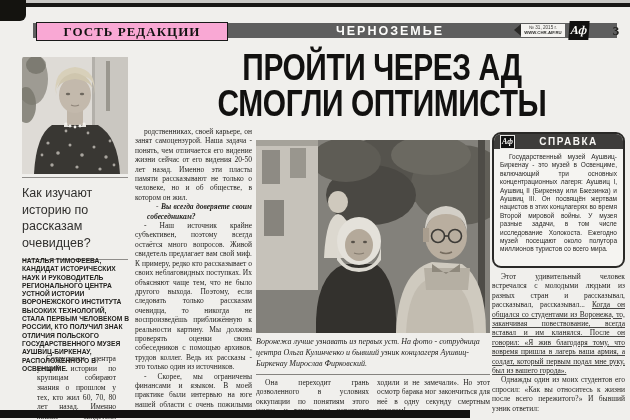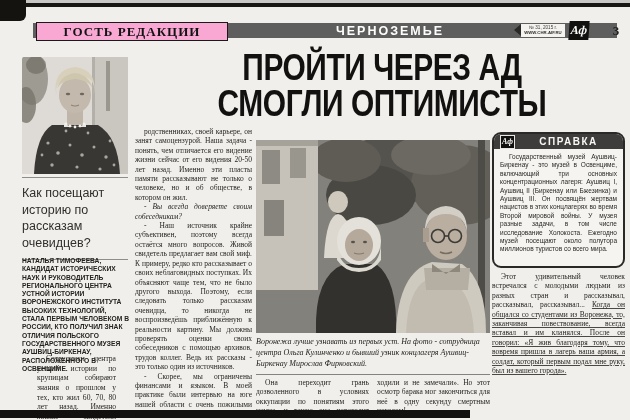--- a/index.html
+++ b/index.html
@@ -44,21 +44,21 @@
   .rail-q{left:22px;top:177px;width:106px;border-top:1px solid #8f8d8a;border-bottom:1px solid #8f8d8a;
     padding:7px 0 8px 0;font-family:"Liberation Sans",sans-serif;font-size:12.5px;line-height:1.32;color:#302f2d;}
   .rail-lead{left:22px;top:257px;width:109px;font-family:"Liberation Sans",sans-serif;font-weight:bold;
     font-size:6.7px;line-height:1.24;color:#23221f;text-align:left;}
   .rail-intro{left:22px;top:339px;width:109px;font-size:7.6px;line-height:1.27;text-align:justify;color:#262522;}
   .rail-intro p{margin:15px;text-indent:9px;}
 
   
   .col{font-size:7.5px;line-height:9.4px;text-align:justify;color:#262522;}
   .col p{margin:0;text-indent:9px;}
-  .col p.q{font-weight:normal;font-style:italic;text-indent:9px;}
+  .col p.q{font-weight:bold;font-style:italic;text-indent:9px;margin-left:12px;}
   .col1{left:135px;top:127px;width:117px;height:283px;overflow:hidden;}
   .photo-main{left:256px;top:140px;width:234px;height:193px;overflow:hidden;background:#8a8883;}
   .caption{left:256px;top:336px;width:234px;font-style:italic;font-size:8px;line-height:11px;color:#232220;}
   .undercols{left:256px;top:374px;width:234px;height:44px;overflow:hidden;border-top:1px solid #85837f;
     display:flex;gap:8px;padding-top:3px;box-sizing:border-box;}
   .undercols .col{width:113px;height:100%;}
 
   
   .sidebar{left:492px;top:132px;width:133px;height:136px;box-sizing:border-box;
     border:2px solid #2a2927;border-radius:9px;background:#f5f4f1;overflow:hidden;z-index:8;}
@@ -143,21 +143,21 @@
 
     <path d="M34 40 Q30 12 53 10 Q76 12 72 40 Q74 22 63 20 Q53 18 43 22 Q32 26 34 40 Z" fill="#d8d0ba"></path>
     <path d="M34 38 Q36 18 53 16 Q70 18 72 38 Q72 24 53 22 Q34 24 34 38 Z" fill="#cfc6ae"></path>
 
     <ellipse cx="46" cy="37" rx="2.2" ry="1.3" fill="#6d675e"></ellipse>
     <ellipse cx="60" cy="37" rx="2.2" ry="1.3" fill="#6d675e"></ellipse>
     <path d="M49 48 Q53 50 57 48" stroke="#8d8378" stroke-width="1.2" fill="none"></path>
   </svg>
 </div>
 
-<div class="abs rail-q">Как посещают историю по рассказам очевидцев?</div>
+<div class="abs rail-q">Как изучают историю по рассказам очевидцев?</div>
 <div class="abs rail-lead">НАТАЛЬЯ ТИМОФЕЕВА, КАНДИДАТ ИСТОРИЧЕСКИХ НАУК И РУКОВОДИТЕЛЬ РЕГИОНАЛЬНОГО ЦЕНТРА УСТНОЙ ИСТОРИИ ВОРОНЕЖСКОГО ИНСТИТУТА ВЫСОКИХ ТЕХНОЛОГИЙ, СТАЛА ПЕРВЫМ ЧЕЛОВЕКОМ В РОССИИ, КТО ПОЛУЧИЛ ЗНАК ОТЛИЧИЯ ПОЛЬСКОГО ГОСУДАРСТВЕННОГО МУЗЕЯ АУШВИЦ-БИРКЕНАУ, РАСПОЛОЖЕННОГО В ОСВЕНЦИМЕ.</div>
 <div class="abs rail-intro">
   <p>Сотрудники центра устной истории по крупицам собирают знания о прошлом у тех, кто жил 60, 70, 80 лет назад. Именно живые свидетели исторических событий и есть для них главный источник информации.</p>
 </div>
 
 <div class="abs col col1">
   <p>родственниках, своей карьере, он занят самоцензурой. Наша задача - понять, чем отличается его видение жизни сейчас от его видения 20-50 лет назад. Именно эти пласты памяти рассказывают не только о человеке, но и об обществе, в котором он жил.</p>
   <p class="q">- Вы всегда доверяете своим собеседникам?</p>
   <p>- Наш источник крайне субъективен, поэтому всегда остаётся много вопросов. Живой свидетель предлагает вам свой миф. К примеру, редко кто рассказывает о своих неблаговидных поступках. Их объясняют чаще тем, что не было другого выхода. Поэтому, если следовать только рассказам очевидца, то никогда не воспроизведёшь приближённую к реальности картину. Мы должны проверять оценки своих собеседников с помощью архивов, трудов коллег. Ведь их рассказы - это только один из источников.</p>
   <p>- Скорее, мы ограничены финансами и языком. В моей практике были интервью на юге нашей области с очень пожилыми людьми. Они говорили на диалекте, расшифровать который не</p>
@@ -229,15 +229,16 @@
     </div>
     <div class="sidebar-title">СПРАВКА</div>
   </div>
   <div class="sidebar-body">
     <p>Государственный музей Аушвиц-Биркенау - это музей в Освенциме, включающий три основных концентрационных лагеря: Аушвиц I, Аушвиц II (Биркенау или Бжезинка) и Аушвиц III. Он посвящён жертвам нацистов в этих концлагерях во время Второй мировой войны. У музея разные задачи, в том числе исследование Холокоста. Ежегодно музей посещают около полутора миллионов туристов со всего мира.</p>
   </div>
 </div>
 
 <div class="abs col col4">
   <p><span>Этот удивительный человек встречался с молодыми людьми из разных стран и рассказывал, рассказывал, рассказывал... </span><span class="uline">Когда он общался со студентами из Воронежа, то, заканчивая повествование, всегда вставал и им кланялся. После он говорил: «Я жив благодаря тому, что вовремя пришла в лагерь ваша армия, а солдат, который первым подал мне руку, был из вашего города».</span></p>
+  <p>Однажды один из моих студентов его спросил: «Как вы относитесь к жизни после всего пережитого?» И бывший узник ответил:</p>
 </div>
 
 <div class="abs scan-bottomband"></div>
 
 </body></html>

